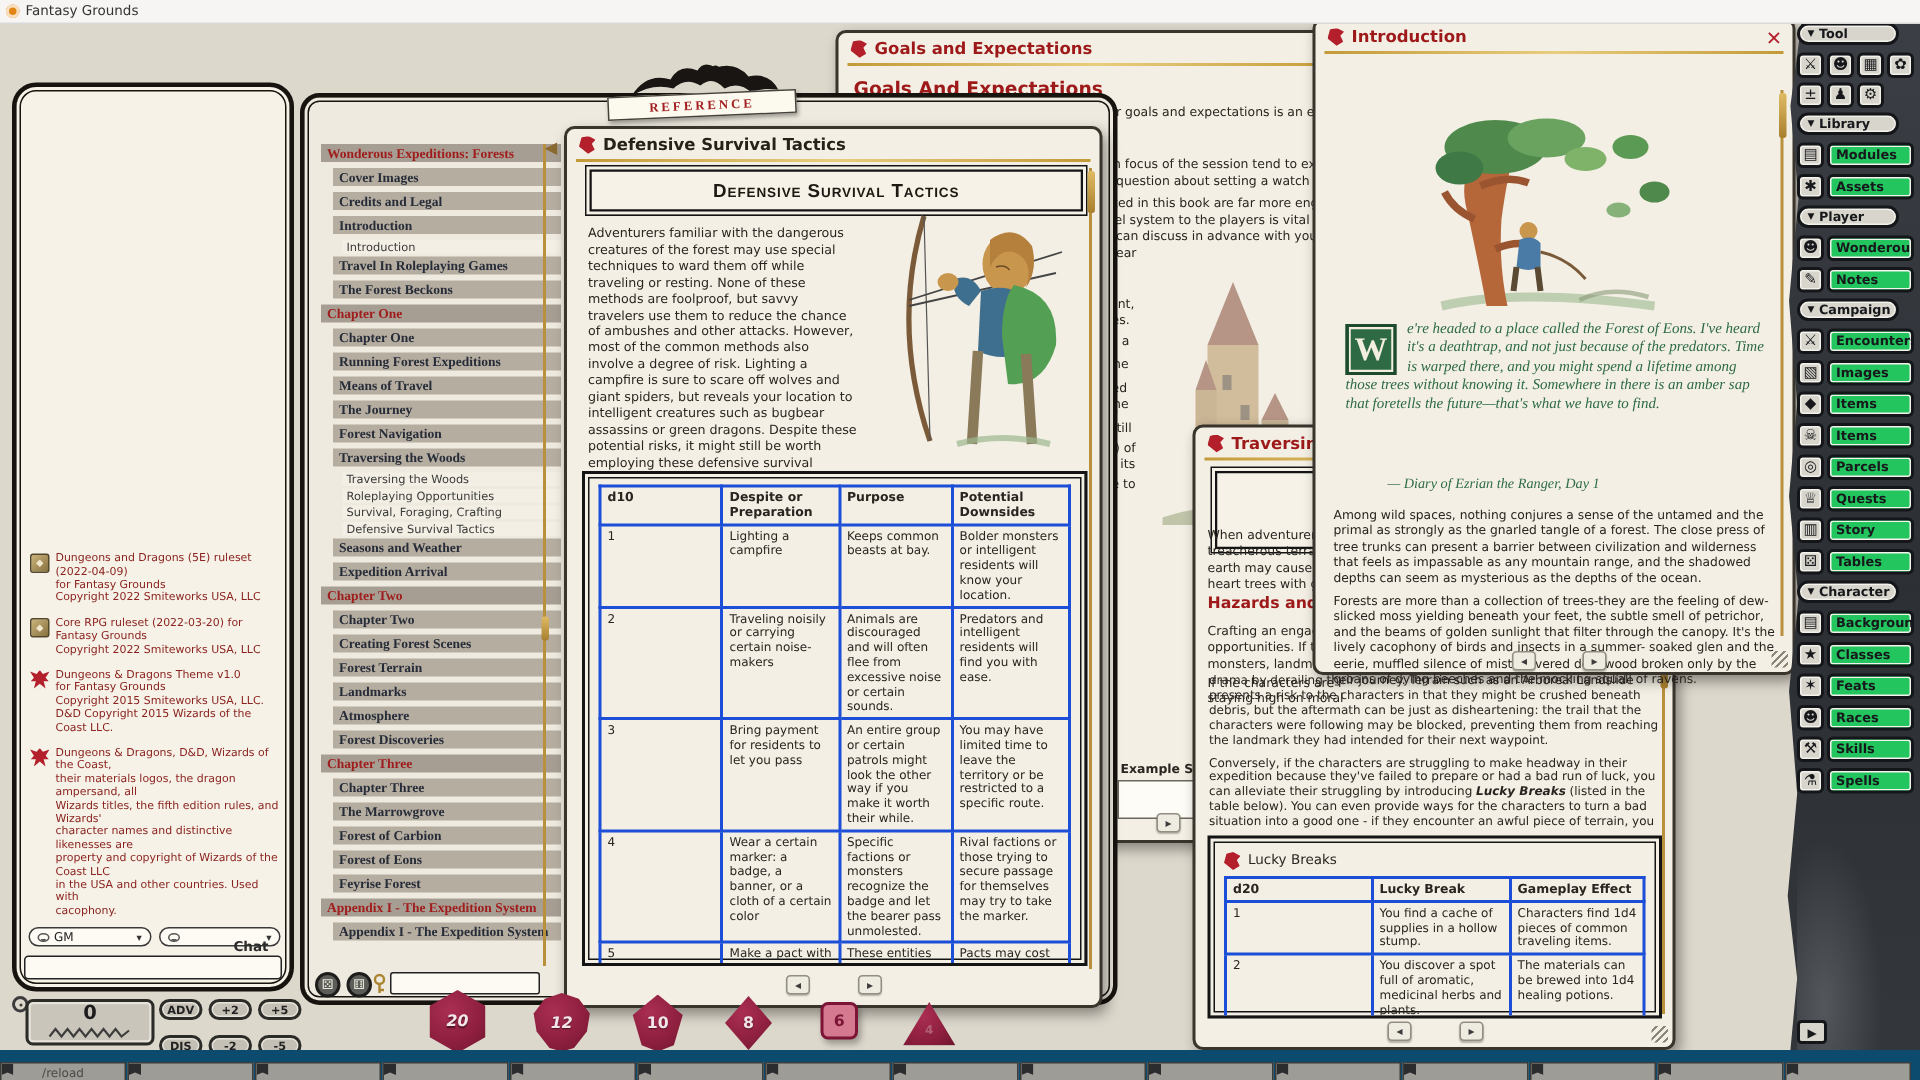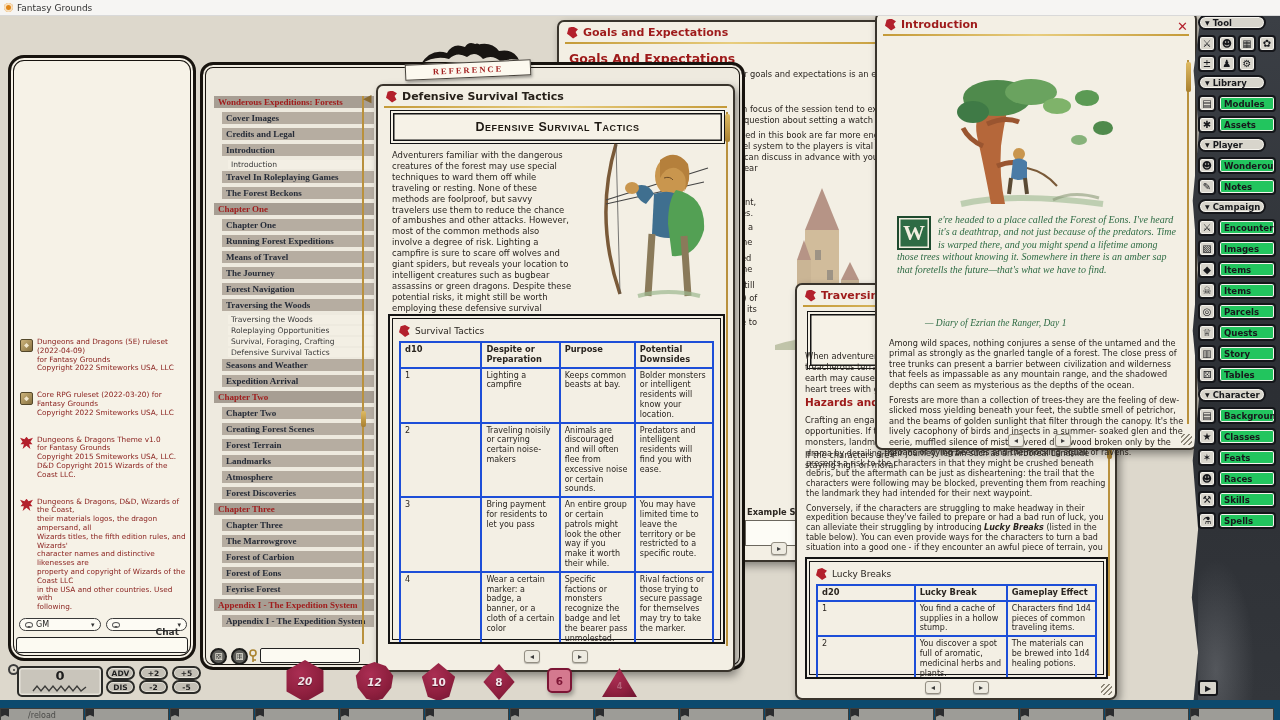--- a/index.html
+++ b/index.html
@@ -68,21 +68,21 @@
                background:linear-gradient(#dfbb63,#a87f2e); }
   .grip { position:absolute; width:11px; height:11px;
           background:repeating-linear-gradient(135deg,transparent 0 2px,#8d8779 2px 3.5px); }
   .frag { position:absolute; font-size:8.3px; line-height:9px; color:#2a2520; white-space:nowrap; }
   .frag.bold { font-weight:bold; }
   .frag.redhead { color:#9e1a1a; font-weight:bold; font-size:10.5px; }
   
   .chatwin { left:8px; top:55px; width:188px; height:606px; z-index:10;
              background:#f6f2e7; border:3px solid #17130e; border-radius:16px;
              box-shadow:inset 0 0 0 2px #f6f2e7, inset 0 0 0 3px #17130e; }
-  .msgs { position:absolute; left:9px; right:6px; bottom:46px; display:flex; flex-direction:column; gap:18px; }
+  .msgs { position:absolute; left:9px; right:6px; bottom:46px; display:flex; flex-direction:column; gap:8px; }
   .msg { display:flex; gap:4px; }
   .ci { width:13px; height:13px; flex:none; margin-top:1px; }
   .ci-gold { background:linear-gradient(135deg,#cdb47c,#87713f); border:1px solid #54482a; border-radius:2px; position:relative; }
   .ci-gold::after { content:""; position:absolute; inset:3px; background:#f1e7cd;
                     clip-path:polygon(50% 0,100% 50%,50% 100%,0 50%); }
   .ci-dragon { background:#b3202c;
     clip-path:polygon(50% 0,66% 20%,100% 8%,80% 40%,96% 58%,70% 58%,80% 95%,50% 70%,20% 95%,30% 58%,4% 58%,20% 40%,0 8%,34% 20%); }
   .mtext { font-size:7.3px; line-height:8.8px; color:#8b2320; }
   .gmrow { position:absolute; left:8px; right:6px; bottom:27px; display:flex; gap:5px; }
   .pill { height:13px; flex:1; background:#fdfbf4; border:1px solid #3a3a3a; border-radius:7px;
@@ -165,21 +165,21 @@
   .target { position:absolute; left:8px; top:4px; width:11px; height:11px; border:2px solid #3c3c3c;
             border-radius:50%; }
   .target::after { content:""; position:absolute; left:2.5px; top:2.5px; width:2px; height:2px;
                    background:#3c3c3c; border-radius:50%; }
   .modbox { position:absolute; left:17px; top:6px; width:86px; height:31px; background:#c9c5bb;
             border:2px solid #2b2b28; border-radius:5px; box-shadow:inset 0 0 0 1.5px #e6e3da;
             text-align:center; cursor:pointer;}
   .modval { font-weight:bold; font-size:13px; color:#1d1d1d; line-height:16px; }
   .modscribble { display:block; margin:0 auto; }
   .modcols { position:absolute; left:106px; top:6px; display:flex; gap:4px; }
-  .mcol { display:flex; flex-direction:column; gap:0; }
+  .mcol { display:flex; flex-direction:column; gap:10px; }
   .mbtn { width:29px; height:14px; background:#c4c0b6; border:2px solid #2b2b28; border-radius:7px;
           box-shadow:inset 0 0 0 1px #e6e3da; font-weight:bold; font-size:7.5px; color:#222;
           display:grid; place-items:center; cursor:pointer; }
   .die { position:absolute; display:grid; place-items:center; cursor:pointer;
          filter:drop-shadow(2px 3px 2px rgba(0,0,0,.3)); }
   .dlabel { color:#f3e6ea; font-weight:bold; font-size:10.5px; text-shadow:0 1px 1px rgba(0,0,0,.5); }
   .die-bg { background:radial-gradient(circle at 38% 32%, #aa2e53 0%, #8e1f3e 55%, #6d1430 100%); }
   .d20 { left:284px; top:0; width:42px; height:42px; clip-path:polygon(50% 0,94% 25%,94% 75%,50% 100%,6% 75%,6% 25%);font-style:italic; }
   .d12 { left:355px; top:2px; width:39px; height:39px;
          clip-path:polygon(50% 0,79% 10%,98% 35%,93% 66%,71% 94%,50% 100%,29% 94%,7% 66%,2% 35%,21% 10%);font-style:italic; }
@@ -275,21 +275,21 @@
         </div>
         <div class="msg">
           <div class="ci ci-dragon"></div>
           <div class="mtext">
             <div>Dungeons &amp; Dragons, D&amp;D, Wizards of the Coast,</div>
             <div>their materials logos, the dragon ampersand, all</div>
             <div>Wizards titles, the fifth edition rules, and Wizards'</div>
             <div>character names and distinctive likenesses are</div>
             <div>property and copyright of Wizards of the Coast LLC</div>
             <div>in the USA and other countries. Used with</div>
-            <div>following.</div>
+            <div>cacophony.</div>
           </div>
         </div>
       </div>
     <div class="gmrow">
       <div class="pill">
         <span class="bub"></span>
         <span>GM</span>
         <span class="caret">▾</span>
       </div>
       <div class="pill">
@@ -383,24 +383,20 @@
       <path d="M84 22 Q100 10 112 26 Q116 42 108 54 Q114 36 100 30 Q90 28 84 40 Z" fill="#b5803c"></path>
       <path d="M88 40 Q94 38 97 42" stroke="#6a4a26" stroke-width="1" fill="none"></path>
       <path d="M78 56 Q96 50 106 60 L110 96 Q92 104 76 96 Z" fill="#3f6f8f"></path>
       <path d="M100 52 Q130 58 128 92 Q120 120 96 118 L92 86 Q92 62 100 52 Z" fill="#53a054"></path>
       <path d="M60 48 Q72 44 78 56 L70 66 Q58 60 60 48 Z" fill="#3f6f8f"></path>
       <ellipse cx="56" cy="50" rx="7" ry="6" fill="#c9964e"></ellipse>
       <path d="M76 96 L72 158 M108 98 L112 158" stroke="#8a7a5a" stroke-width="7"></path>
       <path d="M62 158 Q92 150 124 158" stroke="#9bb88f" stroke-width="4" fill="none" opacity=".7"></path>
     </svg>
     <div class="fancybox survbox">
-      <div class="tbl-label-row">
-        <span class="bm"></span>
-        <span class="tbl-label">Survival Tactics</span>
-      </div>
       <table class="surv" id="surv-table">
           <thead>
             <tr>
               <th>d10</th>
               <th>Despite or Preparation</th>
               <th>Purpose</th>
               <th>Potential Downsides</th>
             </tr>
           </thead>
           <tbody>

